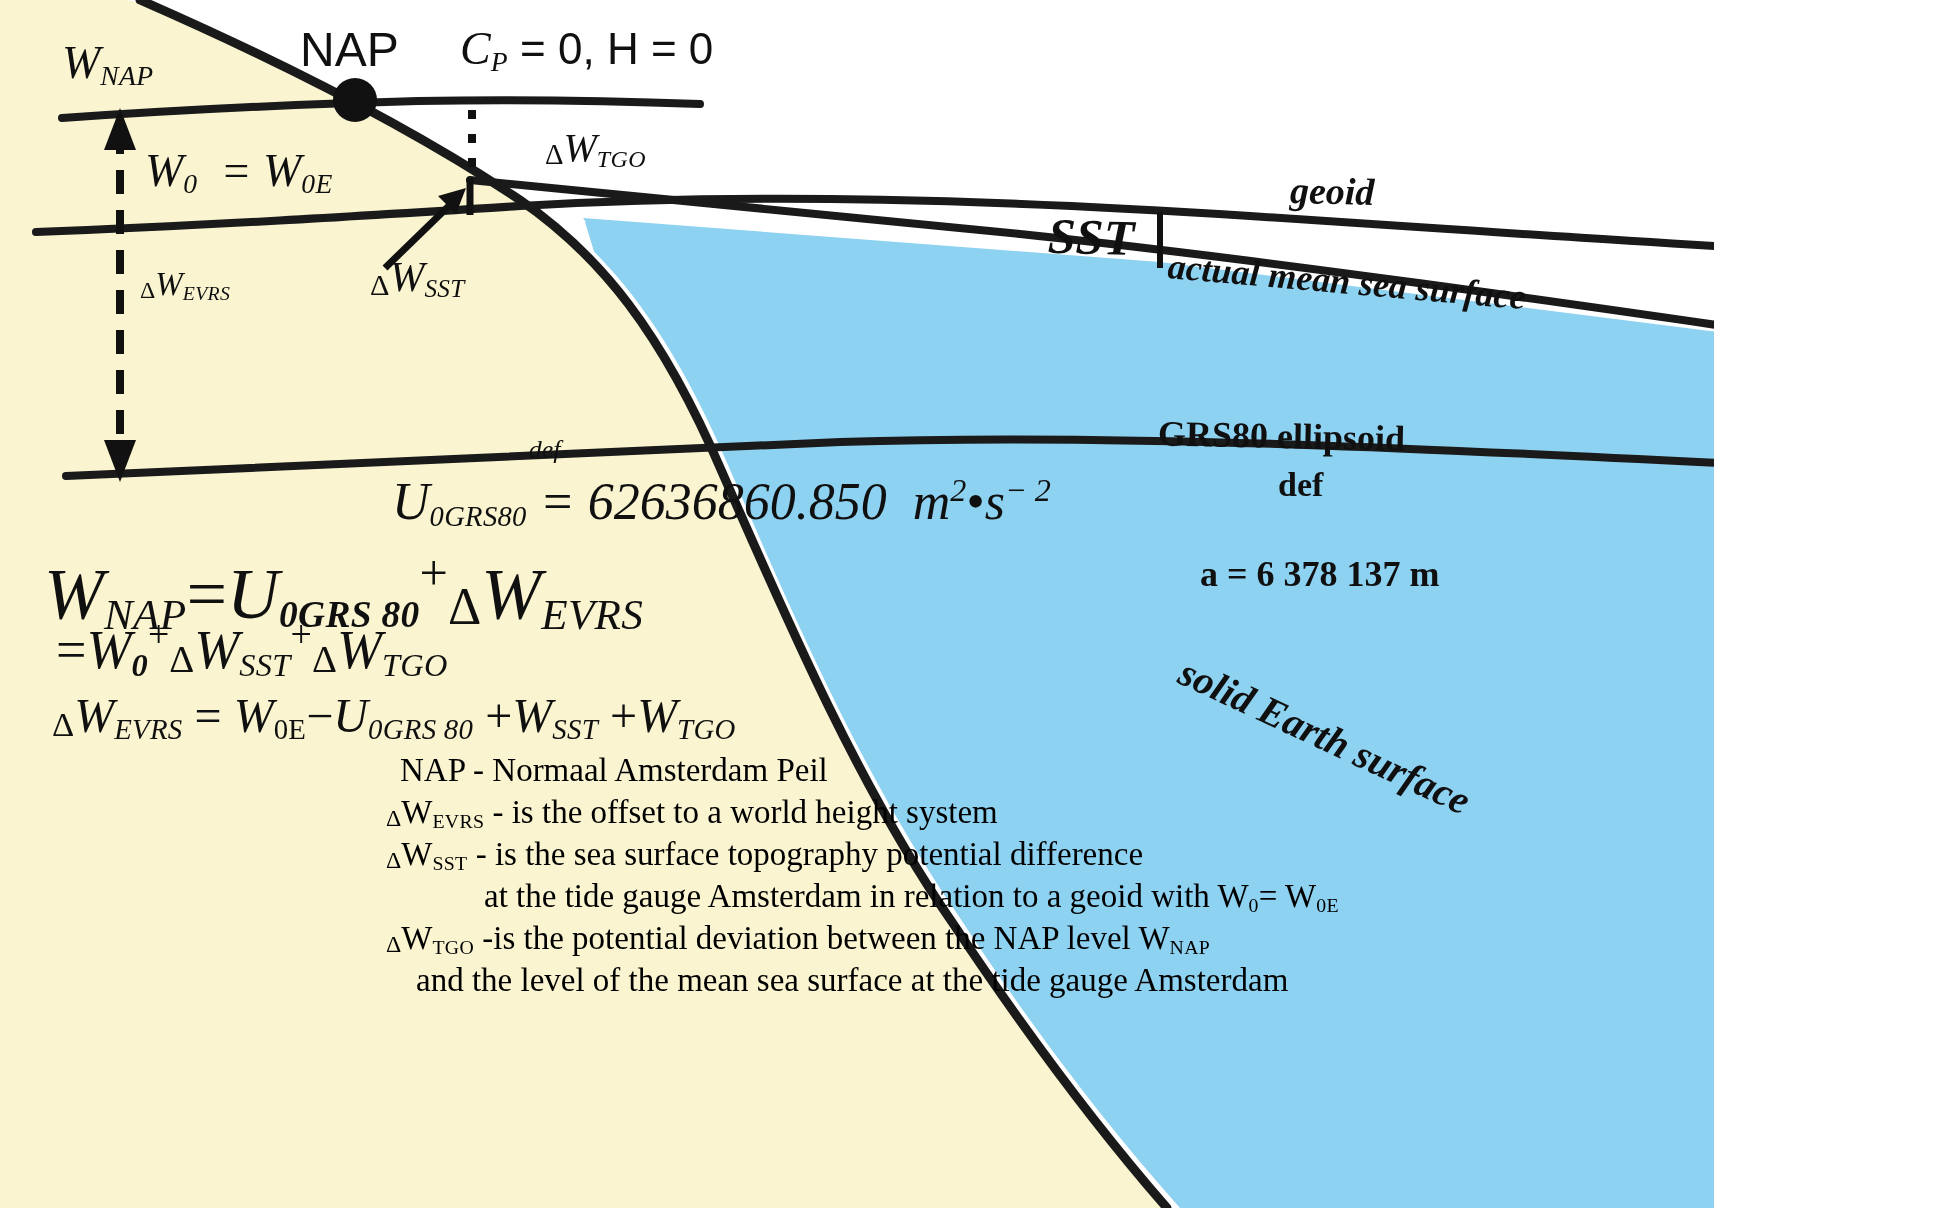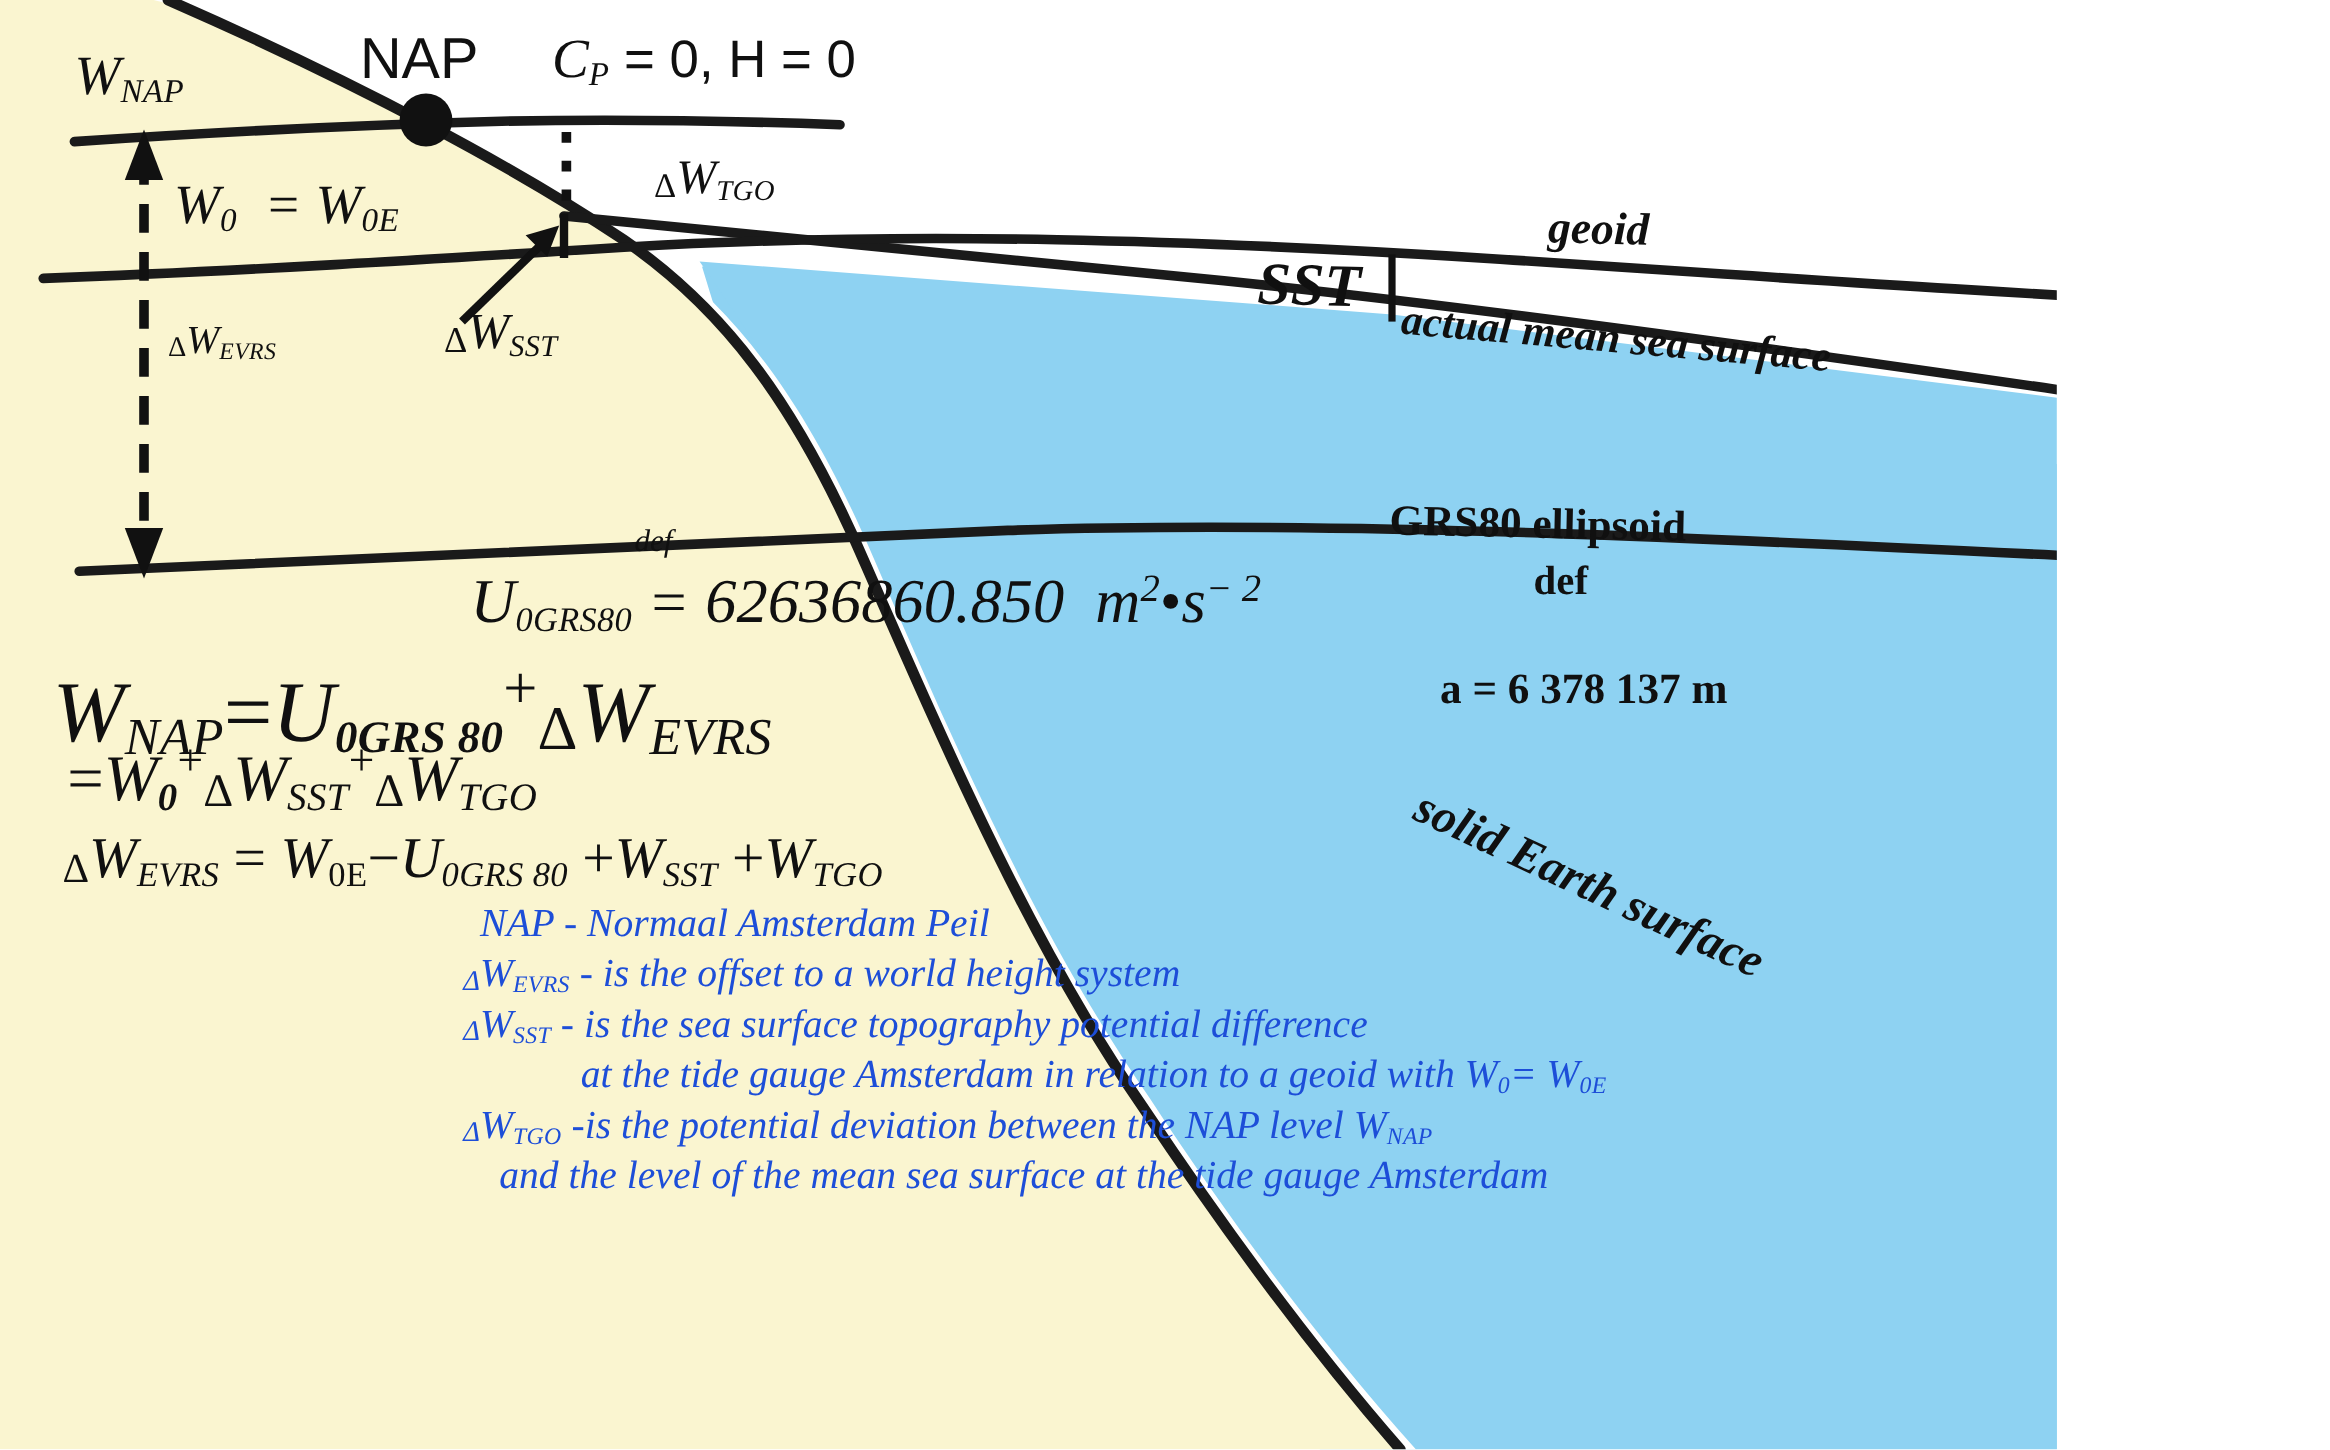--- a/index.html
+++ b/index.html
@@ -10,22 +10,22 @@
   .lbl{position:absolute;color:#101010;white-space:nowrap;line-height:1;}
   .serif{font-family:"Liberation Serif", serif;}
   .sans{font-family:"Liberation Sans", sans-serif;}
   .ital{font-style:italic;}
   .bold{font-weight:bold;}
   .sub{font-size:.60em;vertical-align:-0.25em;letter-spacing:.3px;}
   .sup{font-size:.62em;vertical-align:0.55em;}
   .tri{font-size:.72em;vertical-align:-0.12em;}
   
   .math{font-family:"Liberation Serif", serif;font-style:italic;}
-  .legend-line{position:absolute;white-space:nowrap;color:#1d4ed8;
-               font-family:"Liberation Serif", serif;font-size:33px;font-style:italic;}
+  .legend-line{position:absolute;white-space:nowrap;color:#000000;
+               font-family:"Liberation Serif", serif;font-size:33px;}
 </style>
 </head>
 <body>
 
 <div id="stage">
 
   <svg class="layer" viewBox="0 0 1942 1208">
     <defs>
       <clipPath id="frame">
           <rect x="0" y="0" width="1942" height="1208"></rect>

